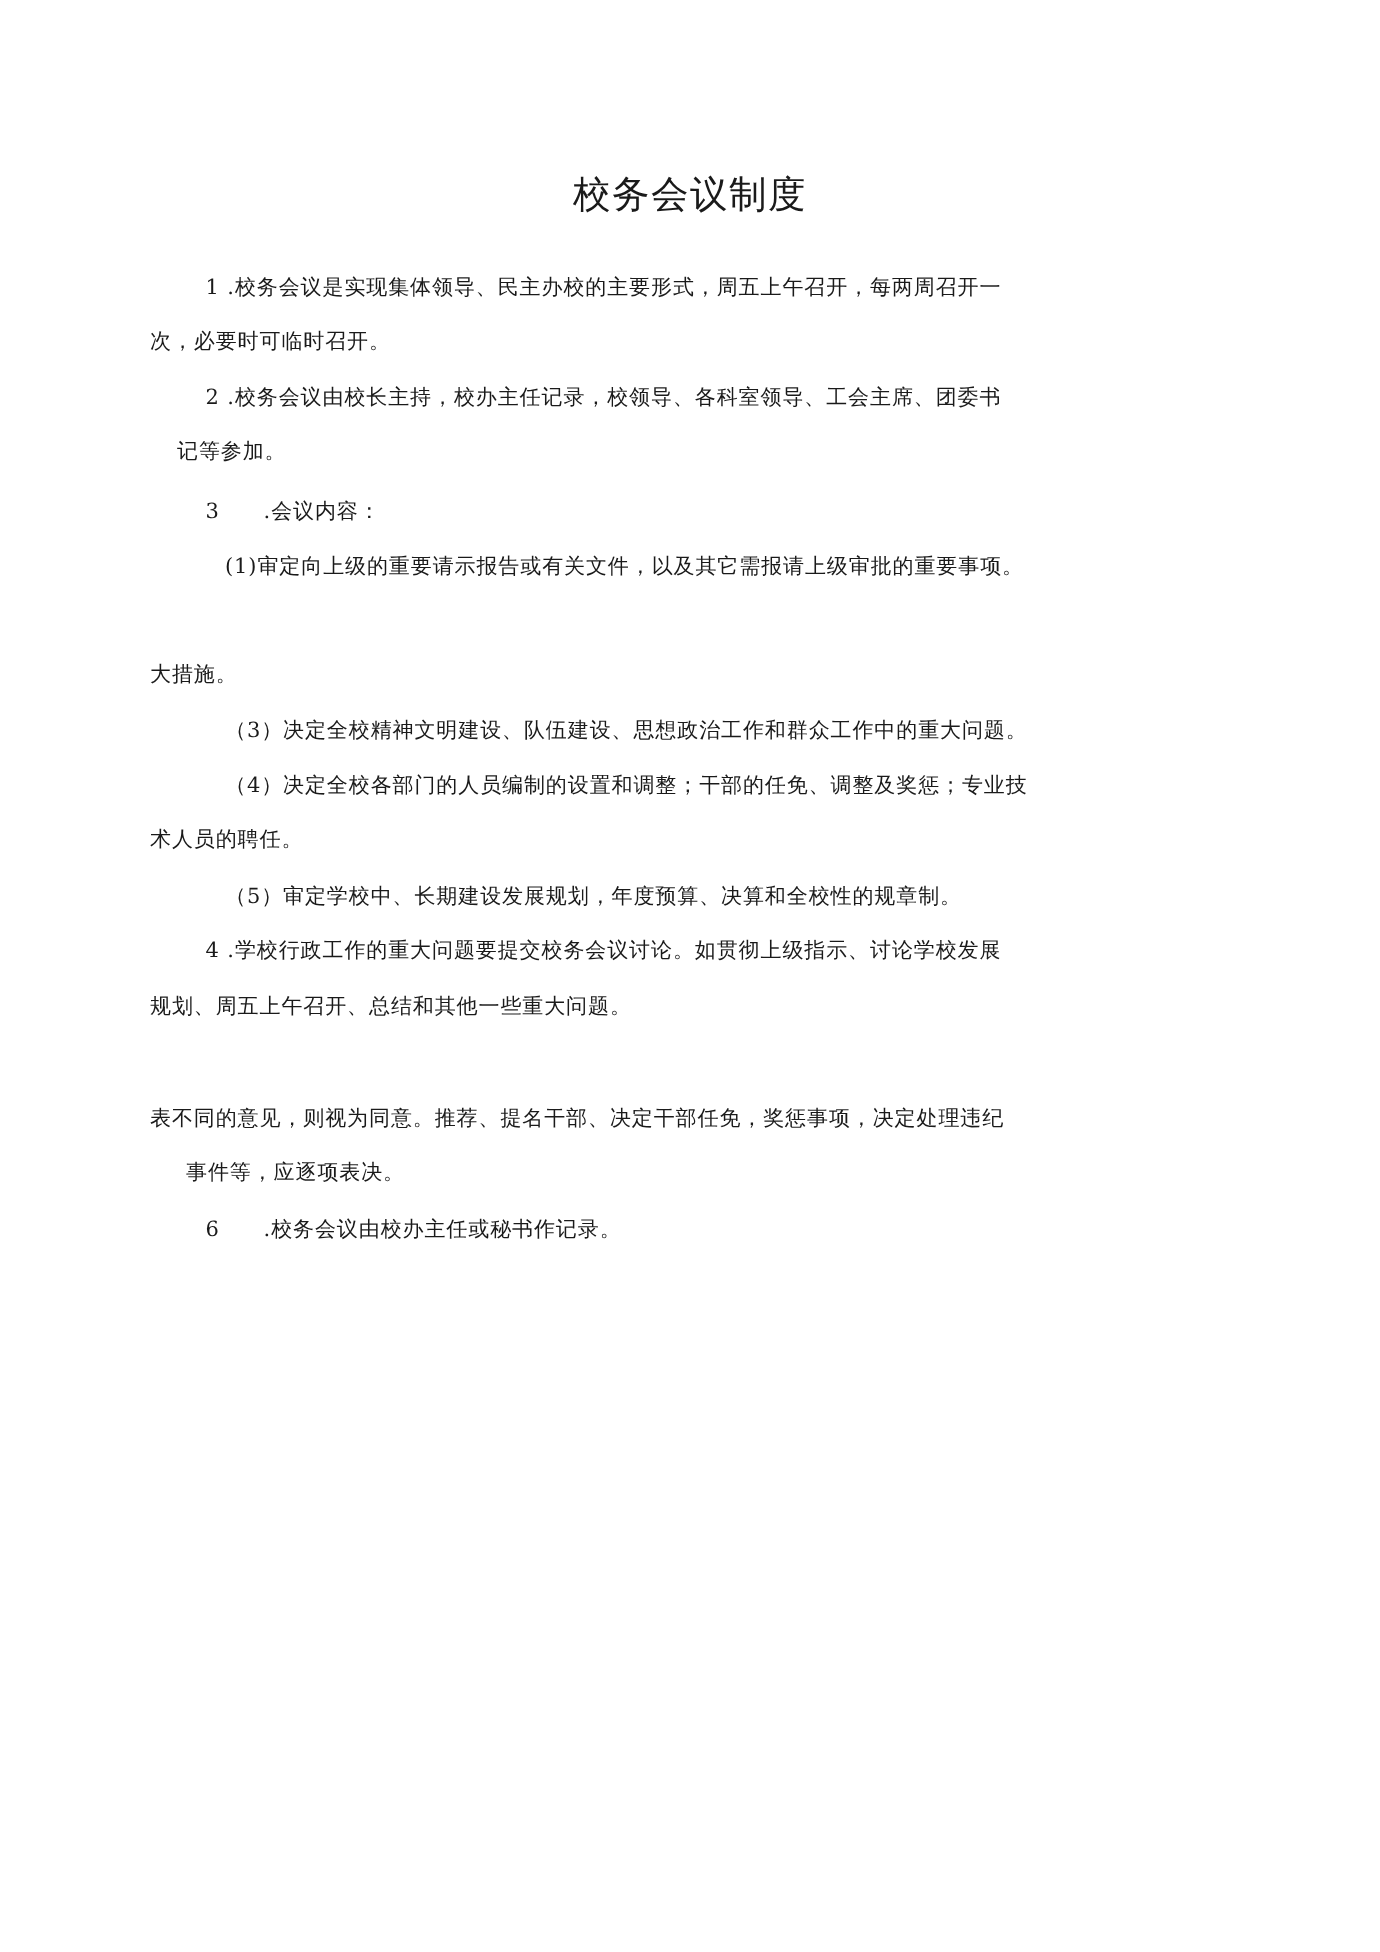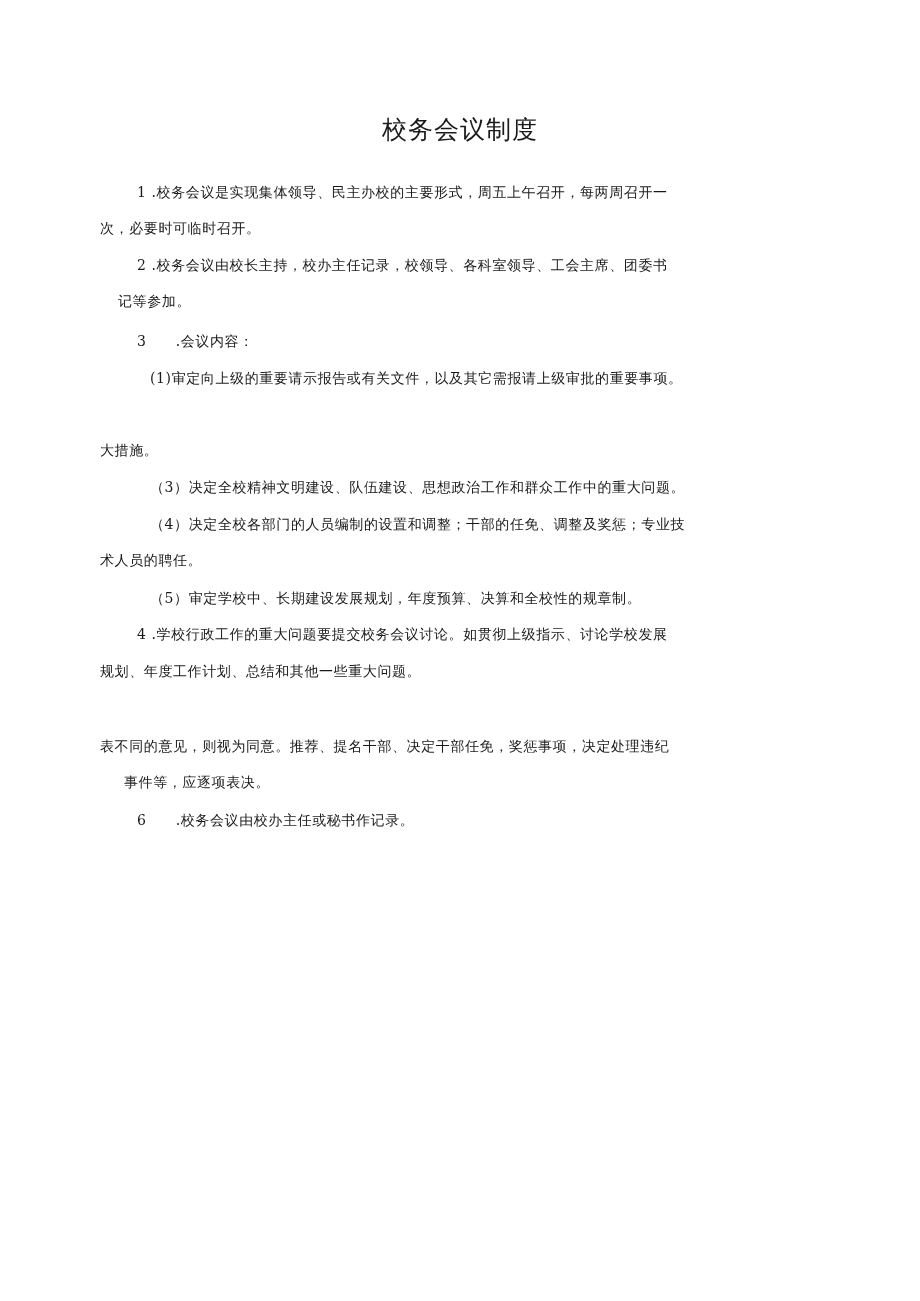--- a/index.html
+++ b/index.html
@@ -22,17 +22,17 @@
   <div class="line" style="left: 137px; top: 253px;">2 .校务会议由校长主持，校办主任记录，校领导、各科室领导、工会主席、团委书</div>
   <div class="line" style="left: 100px; top: 289px; margin-left: 18px;">记等参加。</div>
   <div class="line" style="left: 137px; top: 329px;">3　　.会议内容：</div>
   <div class="line" style="left: 150px; top: 366px;">(1)审定向上级的重要请示报告或有关文件，以及其它需报请上级审批的重要事项。</div>
   <div class="line" style="left: 100px; top: 438px;">大措施。</div>
   <div class="line" style="left: 150px; top: 475px;">（3）决定全校精神文明建设、队伍建设、思想政治工作和群众工作中的重大问题。</div>
   <div class="line" style="left: 150px; top: 512px; text-align: center;">（4）决定全校各部门的人员编制的设置和调整；干部的任免、调整及奖惩；专业技</div>
   <div class="line" style="left: 100px; top: 548px;">术人员的聘任。</div>
   <div class="line" style="left: 150px; top: 586px;">（5）审定学校中、长期建设发展规划，年度预算、决算和全校性的规章制。</div>
   <div class="line" style="left: 137px; top: 622px;">4 .学校行政工作的重大问题要提交校务会议讨论。如贯彻上级指示、讨论学校发展</div>
-  <div class="line" style="left: 100px; top: 659px;">规划、年度工作计划、总结和其他一些重大问题。</div>
+  <div class="line" style="left: 100px; top: 659px;">规划、周五上午召开、总结和其他一些重大问题。</div>
   <div class="line" style="left: 100px; top: 734px;">表不同的意见，则视为同意。推荐、提名干部、决定干部任免，奖惩事项，决定处理违纪</div>
   <div class="line" style="left: 100px; top: 770px; margin-left: 24px;">事件等，应逐项表决。</div>
   <div class="line" style="left: 137px; top: 808px;">6　　.校务会议由校办主任或秘书作记录。</div>
 </div>
 
 </body></html>

